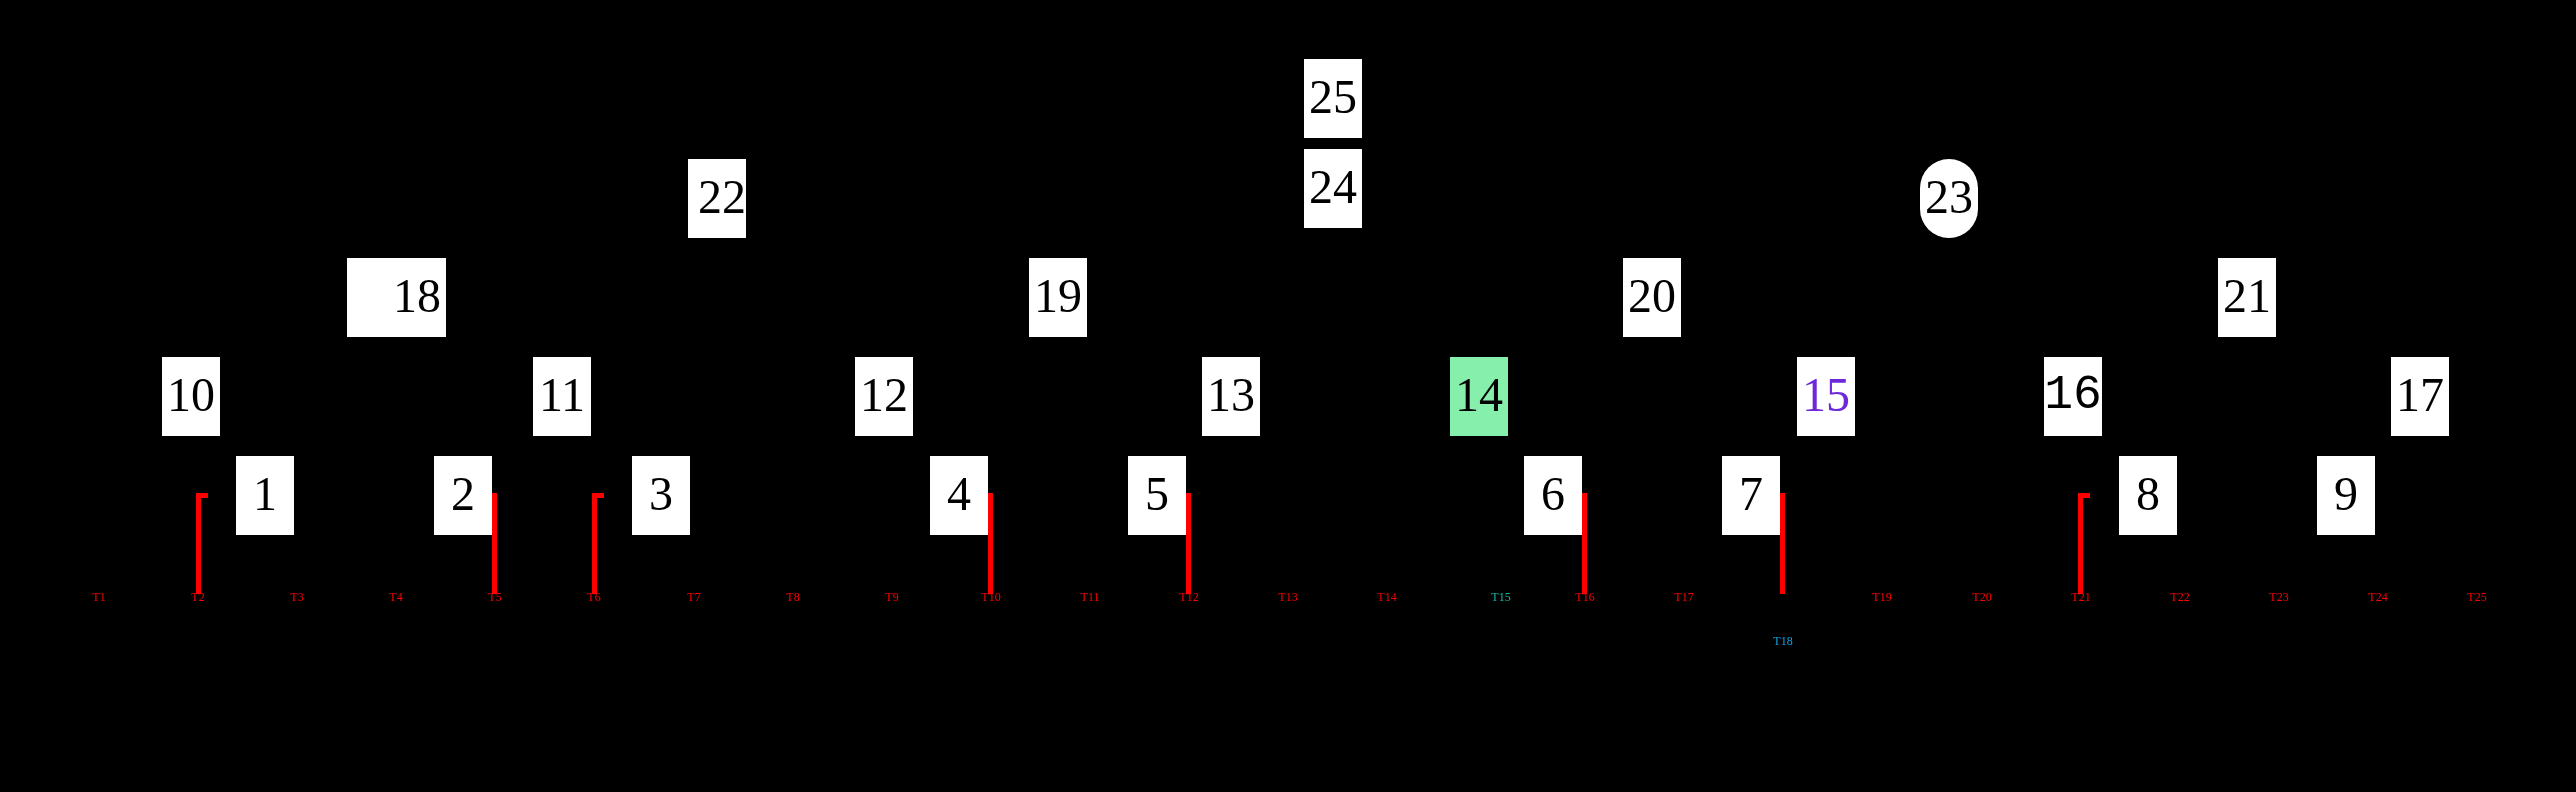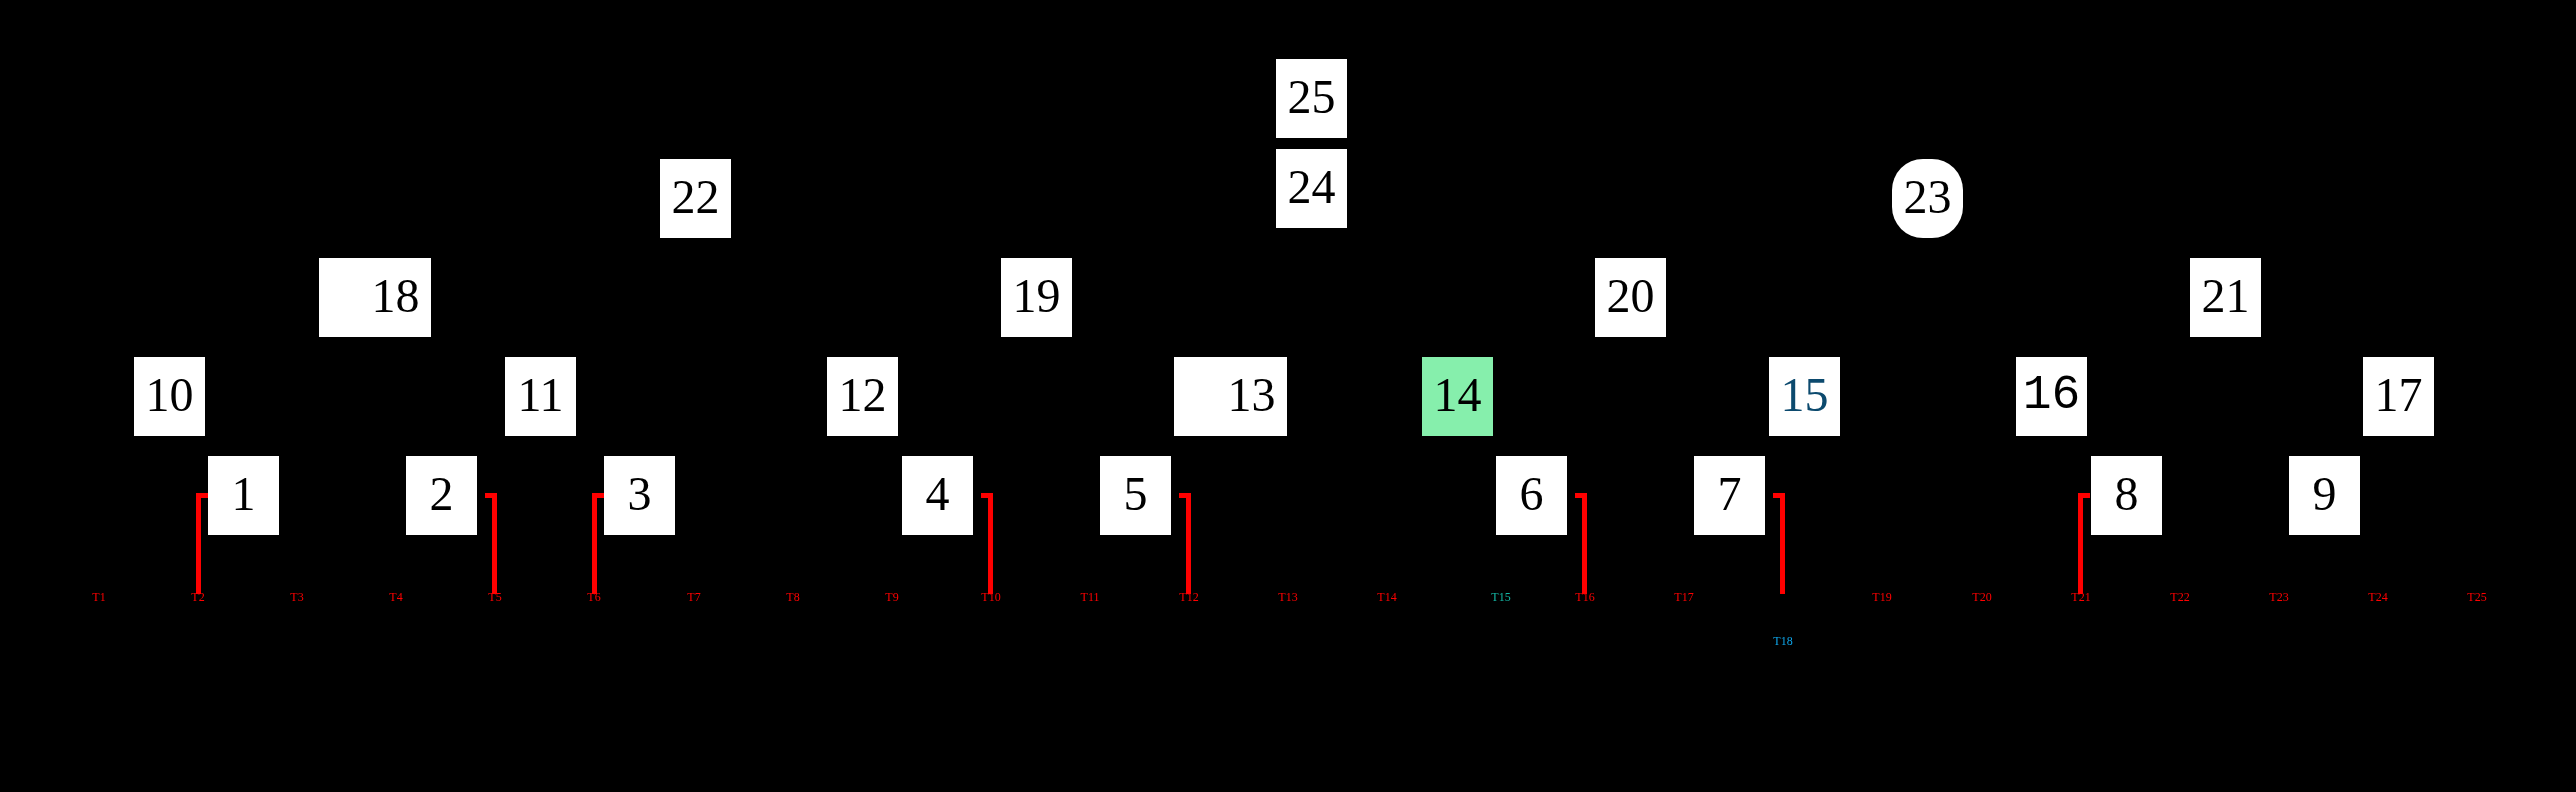--- a/index.html
+++ b/index.html
@@ -8,28 +8,29 @@
     background: #000000;
   }
   .canvas {
     position: relative;
     width: 2576px;
     height: 793px;
     overflow: hidden;
   }
   .node {
     position: absolute;
-    width: 71px;
+    width: 58px;
     height: 79px;
     display: flex;
     align-items: center;
     justify-content: center;
     font-family: "Liberation Serif", "DejaVu Serif", serif;
     font-size: 48px;
     line-height: 1;
+    margin-left: 28px;
   }
   .node span { display: block; transform: translateY(-2px); }
   .connector {
     position: absolute;
     box-sizing: border-box;
   }
   .tick {
     position: absolute;
     transform: translateX(-50%);
     font-family: "Liberation Serif", "DejaVu Serif", serif;
@@ -82,48 +83,48 @@
       </div>
       <div class="node" style="left: 134px; top: 357px; background: rgb(255, 255, 255); color: rgb(0, 0, 0);">
         <span>10</span>
       </div>
       <div class="node" style="left: 505px; top: 357px; background: rgb(255, 255, 255); color: rgb(0, 0, 0);">
         <span>11</span>
       </div>
       <div class="node" style="left: 827px; top: 357px; background: rgb(255, 255, 255); color: rgb(0, 0, 0);">
         <span>12</span>
       </div>
-      <div class="node" style="left: 1174px; top: 357px; background: rgb(255, 255, 255); color: rgb(0, 0, 0); padding-left: 42px;">
+      <div class="node" style="left: 1174px; top: 357px; background: rgb(255, 255, 255); color: rgb(0, 0, 0);">
         <span>13</span>
       </div>
       <div class="node" style="left: 1422px; top: 357px; background: #86efac; color: rgb(0, 0, 0);">
         <span>14</span>
       </div>
-      <div class="node" style="left: 1769px; top: 357px; background: rgb(255, 255, 255); color: #0c4a6e;">
+      <div class="node" style="left: 1769px; top: 357px; background: rgb(255, 255, 255); color: #6d28d9;">
         <span>15</span>
       </div>
       <div class="node" style="left: 2016px; top: 357px; background: rgb(255, 255, 255); color: rgb(0, 0, 0); font-family: Liberation Mono, monospace;">
         <span>16</span>
       </div>
       <div class="node" style="left: 2363px; top: 357px; background: rgb(255, 255, 255); color: rgb(0, 0, 0);">
         <span>17</span>
       </div>
       <div class="node" style="left: 319px; top: 258px; background: rgb(255, 255, 255); color: rgb(0, 0, 0); padding-left: 41px;">
         <span>18</span>
       </div>
       <div class="node" style="left: 1001px; top: 258px; background: rgb(255, 255, 255); color: rgb(0, 0, 0);">
         <span>19</span>
       </div>
       <div class="node" style="left: 1595px; top: 258px; background: rgb(255, 255, 255); color: rgb(0, 0, 0);">
         <span>20</span>
       </div>
       <div class="node" style="left: 2190px; top: 258px; background: rgb(255, 255, 255); color: rgb(0, 0, 0);">
         <span>21</span>
       </div>
-      <div class="node" style="left: 660px; top: 159px; background: rgb(255, 255, 255); color: rgb(0, 0, 0);">
+      <div class="node" style="left: 660px; top: 159px; background: rgb(255, 255, 255); color: rgb(0, 0, 0); justify-content: flex-end;">
         <span>22</span>
       </div>
       <div class="node" style="left: 1892px; top: 159px; background: rgb(255, 255, 255); color: rgb(0, 0, 0); border-radius: 31px;">
         <span>23</span>
       </div>
       <div class="node" style="left: 1276px; top: 149px; background: rgb(255, 255, 255); color: rgb(0, 0, 0);">
         <span>24</span>
       </div>
       <div class="node" style="left: 1276px; top: 59px; background: rgb(255, 255, 255); color: rgb(0, 0, 0);">
         <span>25</span>

